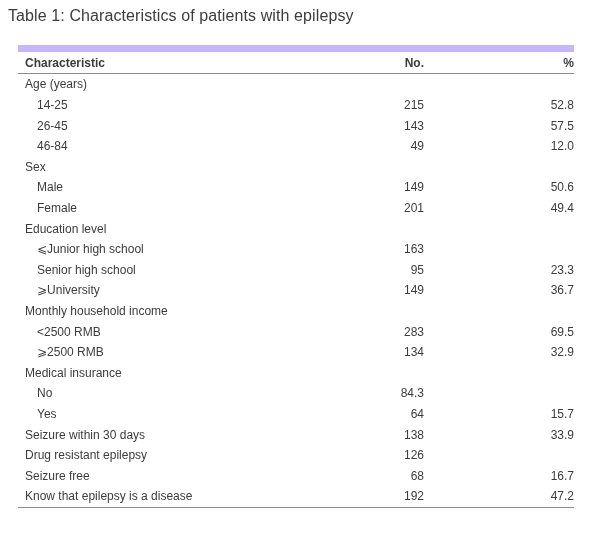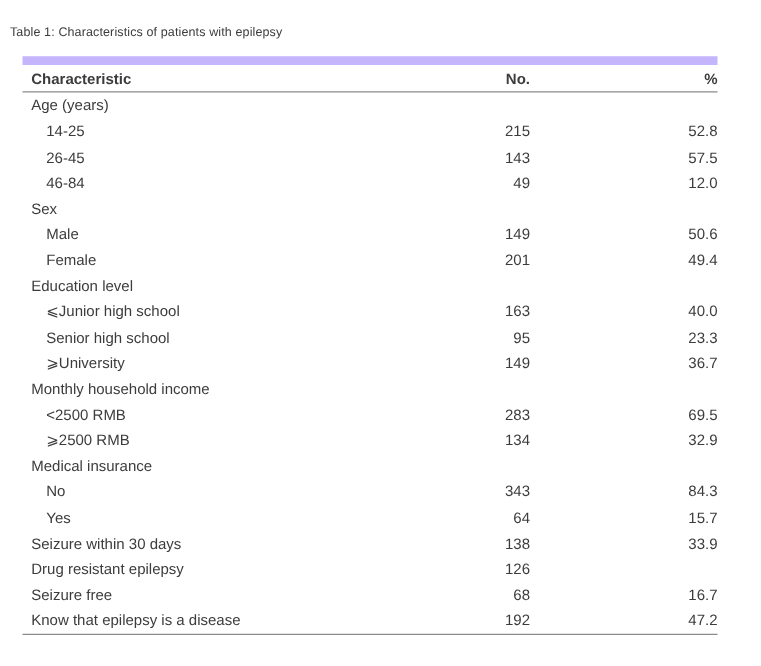--- a/index.html
+++ b/index.html
@@ -12,22 +12,22 @@
     background: #ffffff;
     overflow: hidden;
     position: relative;
     font-family: "Liberation Sans", "DejaVu Sans", sans-serif;
     color: #3c3c3c;
     -webkit-font-smoothing: antialiased;
   }
   .title {
     position: absolute;
     left: 8px;
-    top: 21px;
-    font-size: 10px;
+    top: 7px;
+    font-size: 16px;
     letter-spacing: 0.1px;
     white-space: nowrap;
   }
   .table {
     position: absolute;
     left: 18px;
     top: 45px;
     width: 556px;
     border-top: 7px solid #c4b5fd;
     border-bottom: 1px solid #8c8c8c;
@@ -110,21 +110,20 @@
         <span class="c3">49.4</span>
       </div>
       <div class="row">
         <span class="c1">Education level</span>
         <span class="c2"></span>
         <span class="c3"></span>
       </div>
       <div class="row">
         <span class="c1 indent">⩽Junior high school</span>
         <span class="c2">163</span>
-        <span class="c3">40.0</span>
       </div>
       <div class="row">
         <span class="c1 indent">Senior high school</span>
         <span class="c2">95</span>
         <span class="c3">23.3</span>
       </div>
       <div class="row">
         <span class="c1 indent">⩾University</span>
         <span class="c2">149</span>
         <span class="c3">36.7</span>
@@ -144,21 +143,20 @@
         <span class="c2">134</span>
         <span class="c3">32.9</span>
       </div>
       <div class="row">
         <span class="c1">Medical insurance</span>
         <span class="c2"></span>
         <span class="c3"></span>
       </div>
       <div class="row">
         <span class="c1 indent">No</span>
-        <span class="c2">343</span>
         <span class="c3">84.3</span>
       </div>
       <div class="row">
         <span class="c1 indent">Yes</span>
         <span class="c2">64</span>
         <span class="c3">15.7</span>
       </div>
       <div class="row">
         <span class="c1">Seizure within 30 days</span>
         <span class="c2">138</span>

